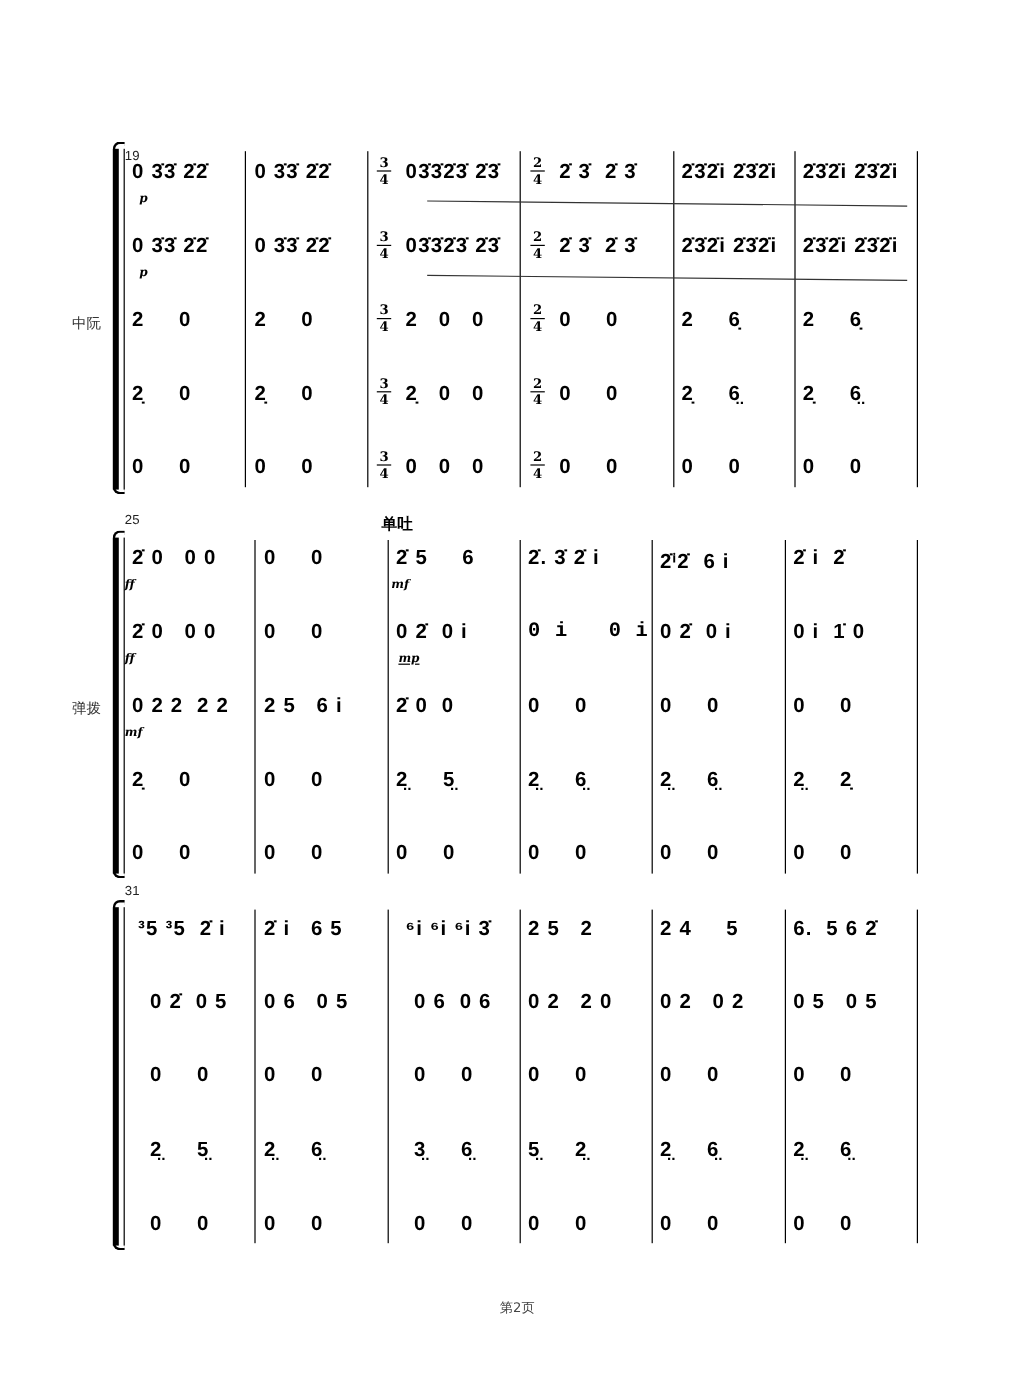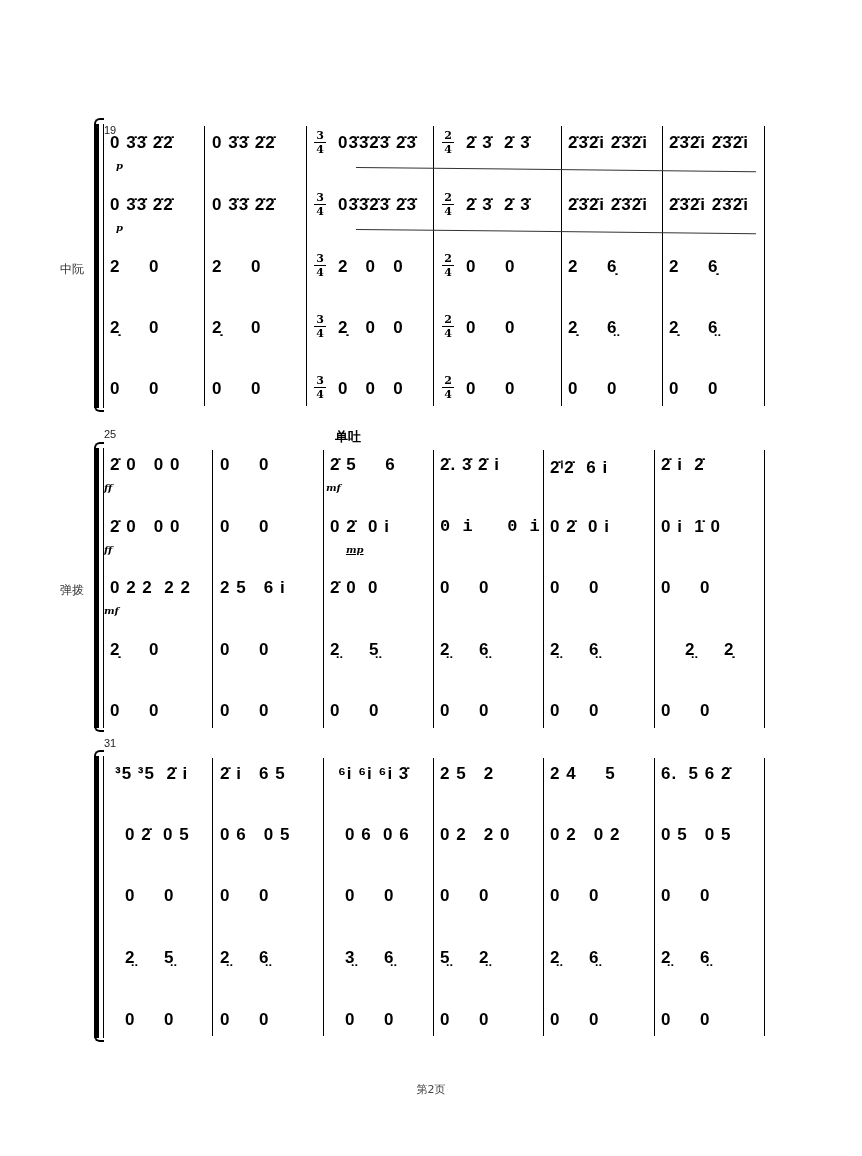--- a/index.html
+++ b/index.html
@@ -93,21 +93,21 @@
   <span class="cell" style="left:669px; top:379px;">0     0</span>
 </div>
 
 <div class="system" style="top:0;">
   <span class="measure-num" style="left:104px; top:428px;">25</span>
   <div class="brace" style="left:94px; top:448px; height:280px;"></div>
   <div class="brace-thin" style="left:103px; top:448px; height:280px;"></div>
   <div class="brace-cap-top" style="left:94px; top:442px;"></div>
   <div class="brace-cap-bot" style="left:94px; top:724px;"></div>
   <span class="instr-label" style="left:60px; top:582px;">弹拨</span>
-  <span class="annot" style="left:335px; top:428px;">单吐</span>
+  <span class="annot" style="left:318px; top:428px;">单吐</span>
 
   <div class="barline" style="left:212px; top:450px; height:278px;"></div>
   <div class="barline" style="left:323px; top:450px; height:278px;"></div>
   <div class="barline" style="left:433px; top:450px; height:278px;"></div>
   <div class="barline" style="left:543px; top:450px; height:278px;"></div>
   <div class="barline" style="left:654px; top:450px; height:278px;"></div>
   <div class="barline" style="left:764px; top:450px; height:278px;"></div>
 
   <span class="cell" style="left:110px; top:455px;">2̇ 0   0 0</span>
   <span class="cell" style="left:220px; top:455px;">0     0</span>
@@ -118,36 +118,36 @@
   <span class="dyn" style="left:104px; top:482px;">ff</span>
   <span class="dyn" style="left:326px; top:482px;">mf</span>
 
   <span class="cell" style="left:110px; top:517px;">2̇ 0   0 0</span>
   <span class="cell" style="left:220px; top:517px;">0     0</span>
   <span class="cell" style="left:330px; top:517px;">0 2̇  0 i</span>
   <span class="cell" style="left:440px; top:517px;font-family:Liberation Mono, monospace;">0 i   0 i</span>
   <span class="cell" style="left:550px; top:517px;">0 2̇  0 i</span>
   <span class="cell" style="left:661px; top:517px;">0 i  1̇ 0</span>
   <span class="dyn" style="left:104px; top:544px;">ff</span>
-  <span class="dyn" style="left:346px; top:544px;text-decoration:underline;">mp</span>
+  <span class="dyn" style="left:332px; top:544px;text-decoration:underline;">mp</span>
 
   <span class="cell" style="left:110px; top:578px;">0 2 2  2 2</span>
   <span class="cell" style="left:220px; top:578px;">2 5   6 i</span>
   <span class="cell" style="left:330px; top:578px;">2̇ 0  0</span>
   <span class="cell" style="left:440px; top:578px;">0     0</span>
   <span class="cell" style="left:550px; top:578px;">0     0</span>
   <span class="cell" style="left:661px; top:578px;">0     0</span>
   <span class="dyn" style="left:104px; top:605px;">mf</span>
 
   <span class="cell" style="left:110px; top:640px;">2̣     0</span>
   <span class="cell" style="left:220px; top:640px;">0     0</span>
   <span class="cell" style="left:330px; top:640px;">2̤     5̤</span>
   <span class="cell" style="left:440px; top:640px;">2̤     6̤</span>
   <span class="cell" style="left:550px; top:640px;">2̤     6̤</span>
-  <span class="cell" style="left:661px; top:640px;margin-left:24px;">2̤     2̣</span>
+  <span class="cell" style="left:661px; top:640px;">2̤     2̣</span>
 
   <span class="cell" style="left:110px; top:701px;">0     0</span>
   <span class="cell" style="left:220px; top:701px;">0     0</span>
   <span class="cell" style="left:330px; top:701px;">0     0</span>
   <span class="cell" style="left:440px; top:701px;">0     0</span>
   <span class="cell" style="left:550px; top:701px;">0     0</span>
   <span class="cell" style="left:661px; top:701px;">0     0</span>
 </div>
 
 <div class="system" style="top:0;">

